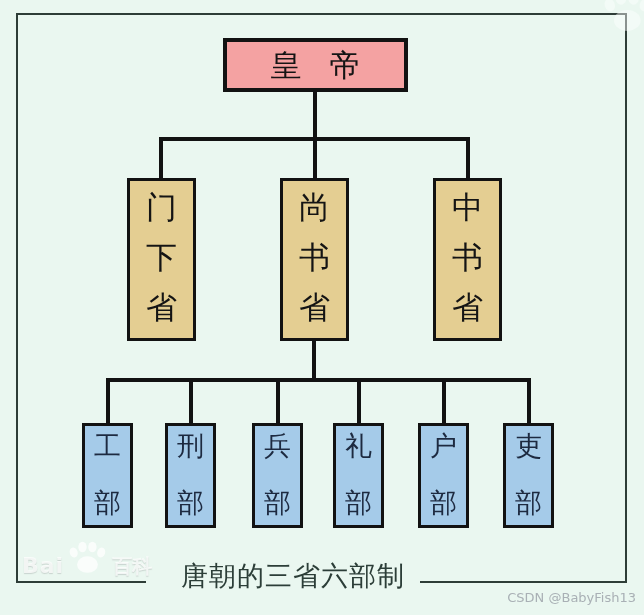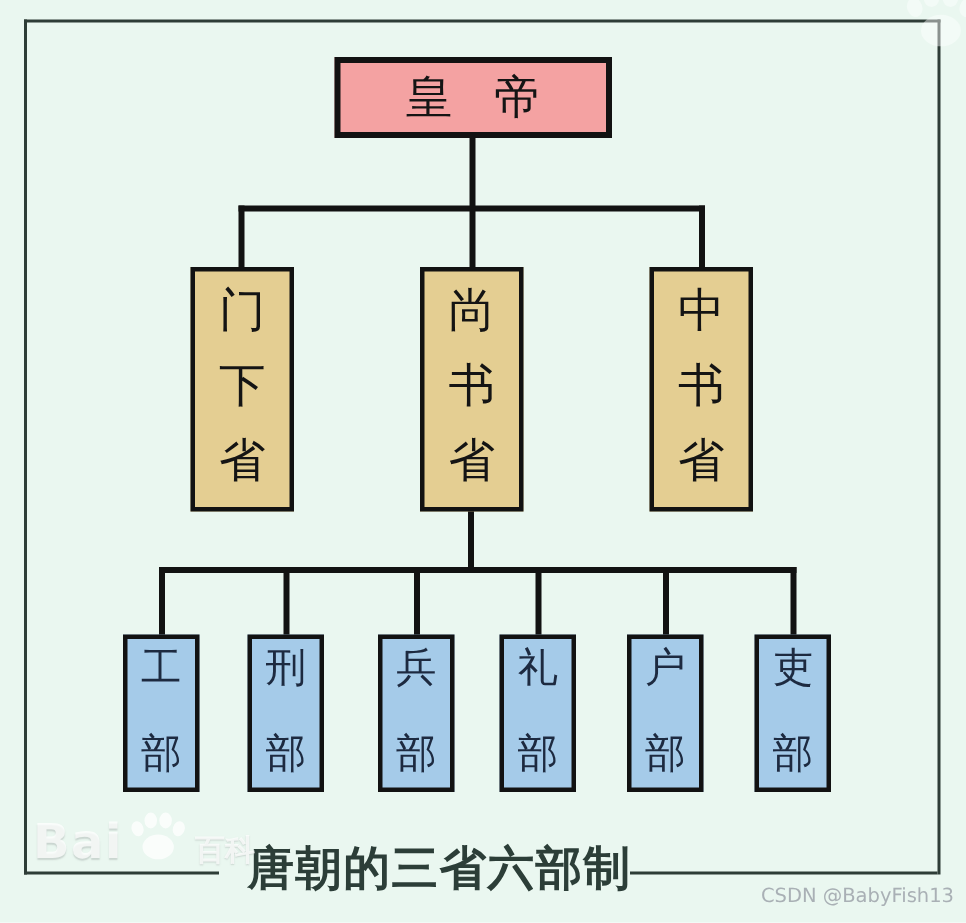--- a/index.html
+++ b/index.html
@@ -68,42 +68,42 @@
   .min-5 { left: 418px; }
   .min-6 { left: 503px; }
   .node .ch { display: block; line-height: 1; }
   .node-emperor .ch { display: inline-block; }
 
   
   .caption {
     position: absolute;
     left: 150px; top: 558px; width: 286px;
     text-align: center;
-    font-size: 31px; font-weight: bold;
+    font-size: 27px; font-weight: normal;
     letter-spacing: 1px;
     color: #2c3e38;
   }
   .credit {
     position: absolute;
     right: 8px; top: 590px;
     font-size: 13px;
     color: #a9b0b5;
   }
 
   
   .watermark {
     position: absolute;
     left: 22px; top: 541px;
     display: flex; align-items: flex-end;
     color: rgba(255,255,255,0.75);
     font-weight: bold;
     text-shadow: 0 1px 1px rgba(140,150,145,0.35);
     pointer-events: none;
   }
-  .wm-bai   { font-size: 32px; line-height: 1; letter-spacing: 1px; }
+  .wm-bai   { font-size: 22px; line-height: 1; letter-spacing: 1px; }
   .wm-baike { font-size: 20px; line-height: 1.1; }
   .wm-paw   { width: 44px; height: 34px; margin: 0 2px 2px 2px; }
   .corner-paw {
     position: absolute; right: -12px; top: -10px;
     width: 56px; height: 44px;
     color: rgba(255,255,255,0.8);
     opacity: 0.55;
     pointer-events: none;
   }
 </style>

